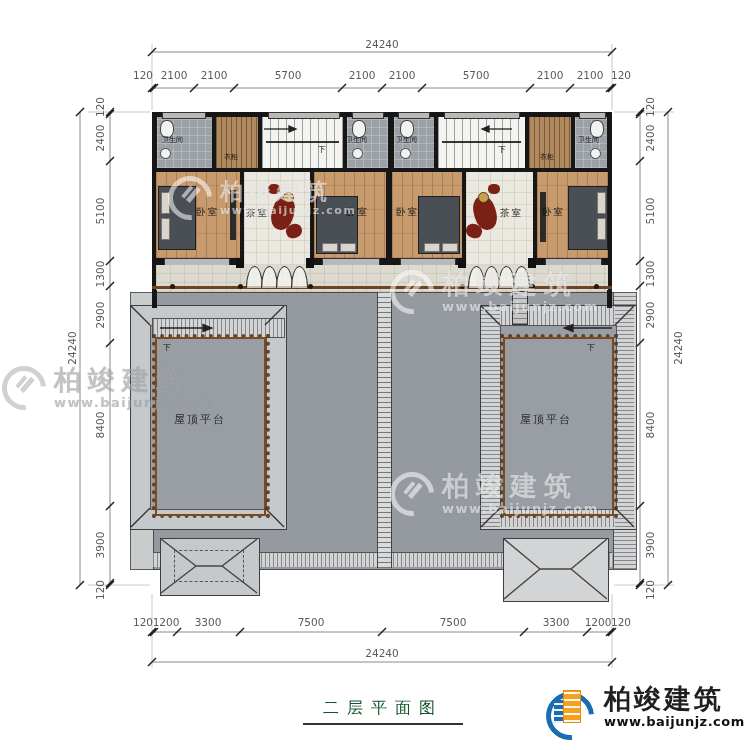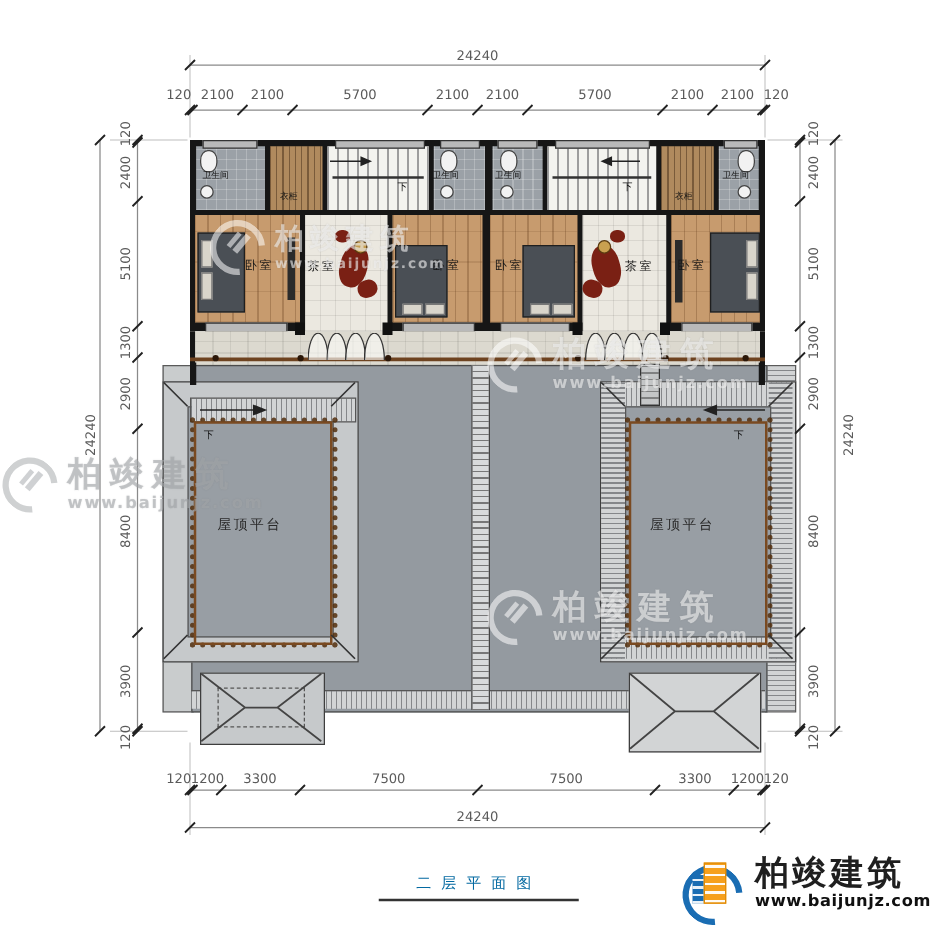--- a/index.html
+++ b/index.html
@@ -39,21 +39,21 @@
   .wm-swoosh{width:34px;height:34px;border:5px solid currentColor;border-right-color:transparent;border-radius:50%;transform:rotate(40deg);flex:none;position:relative}
   .wm-b1{position:absolute;left:9px;top:7px;width:4px;height:14px;background:currentColor}
   .wm-b2{position:absolute;left:15px;top:4px;width:5px;height:17px;background:currentColor}
   .wm-name{font-weight:700;font-size:27px;letter-spacing:7px;line-height:1.05;white-space:nowrap}
   .wm-url{font-weight:700;font-size:13px;letter-spacing:1.5px;white-space:nowrap}
   .wm-sm .wm-name{font-size:23px;letter-spacing:5px}
   .wm-sm .wm-url{font-size:11px}
   #dims{position:absolute;left:0;top:0;z-index:5;pointer-events:none}
   #dims text{font-family:"DejaVu Sans",sans-serif;font-size:10.5px;fill:#5a5a5a;text-anchor:middle}
   #title-wrap{position:absolute;left:300px;top:698px;width:166px;text-align:center;z-index:7}
-  #title-text{font-size:12px;letter-spacing:8px;color:#0369a1}
+  #title-text{font-size:16px;letter-spacing:8px;color:#14532d}
   #title-rule{margin:4px auto 0;width:160px;height:2px;background:#333}
   #logo{position:absolute;left:544px;top:684px;display:flex;align-items:flex-start;gap:8px;z-index:7}
   .lg-icon{position:relative;width:52px;height:56px;flex:none}
   .lg-ring{position:absolute;left:2px;top:8px;width:38px;height:38px;border:5px solid #1a6db3;border-right-color:transparent;border-radius:50%;transform:rotate(40deg)}
   .lg-bldA{position:absolute;left:19px;top:6px;width:16px;height:31px;background:#f6a01d;background-image:repeating-linear-gradient(0deg,rgba(255,255,255,.95) 0 2px,transparent 2px 7px);border:1px solid #e08c07}
   .lg-bldB{position:absolute;left:10px;top:16px;width:9px;height:23px;background:#1a6db3;background-image:repeating-linear-gradient(0deg,rgba(255,255,255,.9) 0 2px,transparent 2px 6px)}
   .lg-name{font-weight:700;font-size:27px;letter-spacing:3px;color:#1f1f1f;line-height:1.1;white-space:nowrap}
   .lg-url{font-weight:700;font-size:13px;letter-spacing:.5px;color:#101010;white-space:nowrap}
 </style>
 </head>

